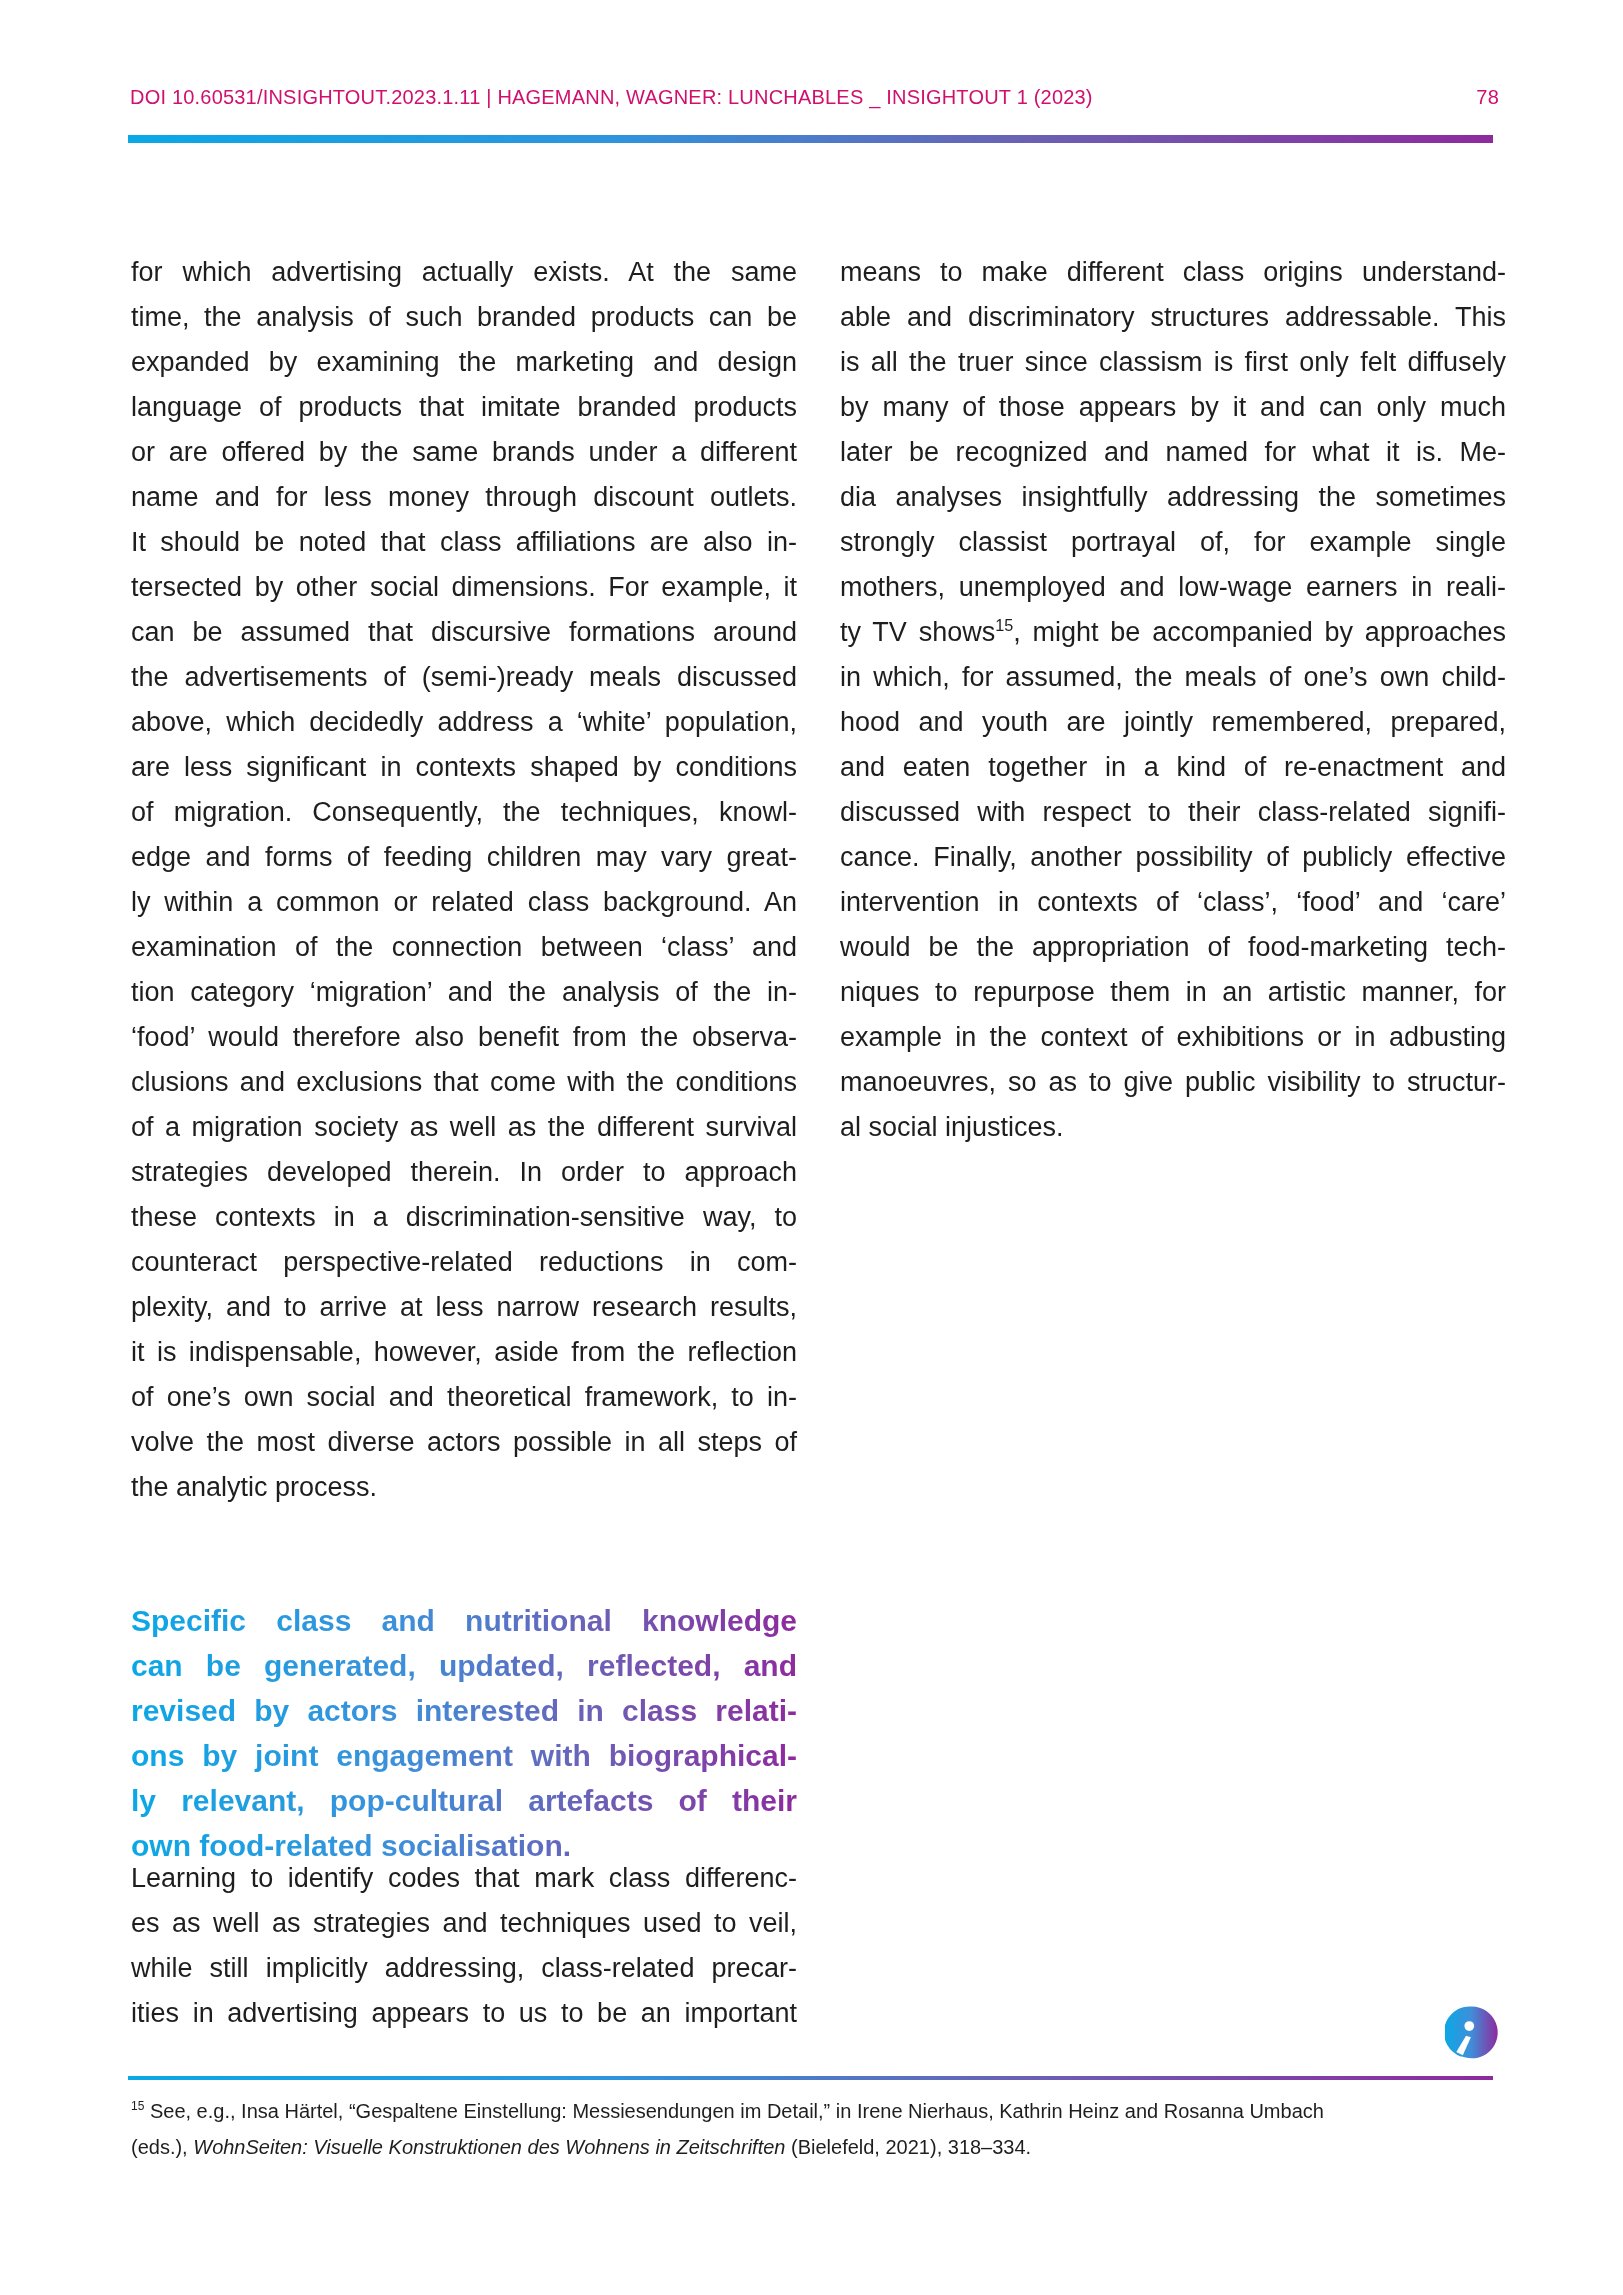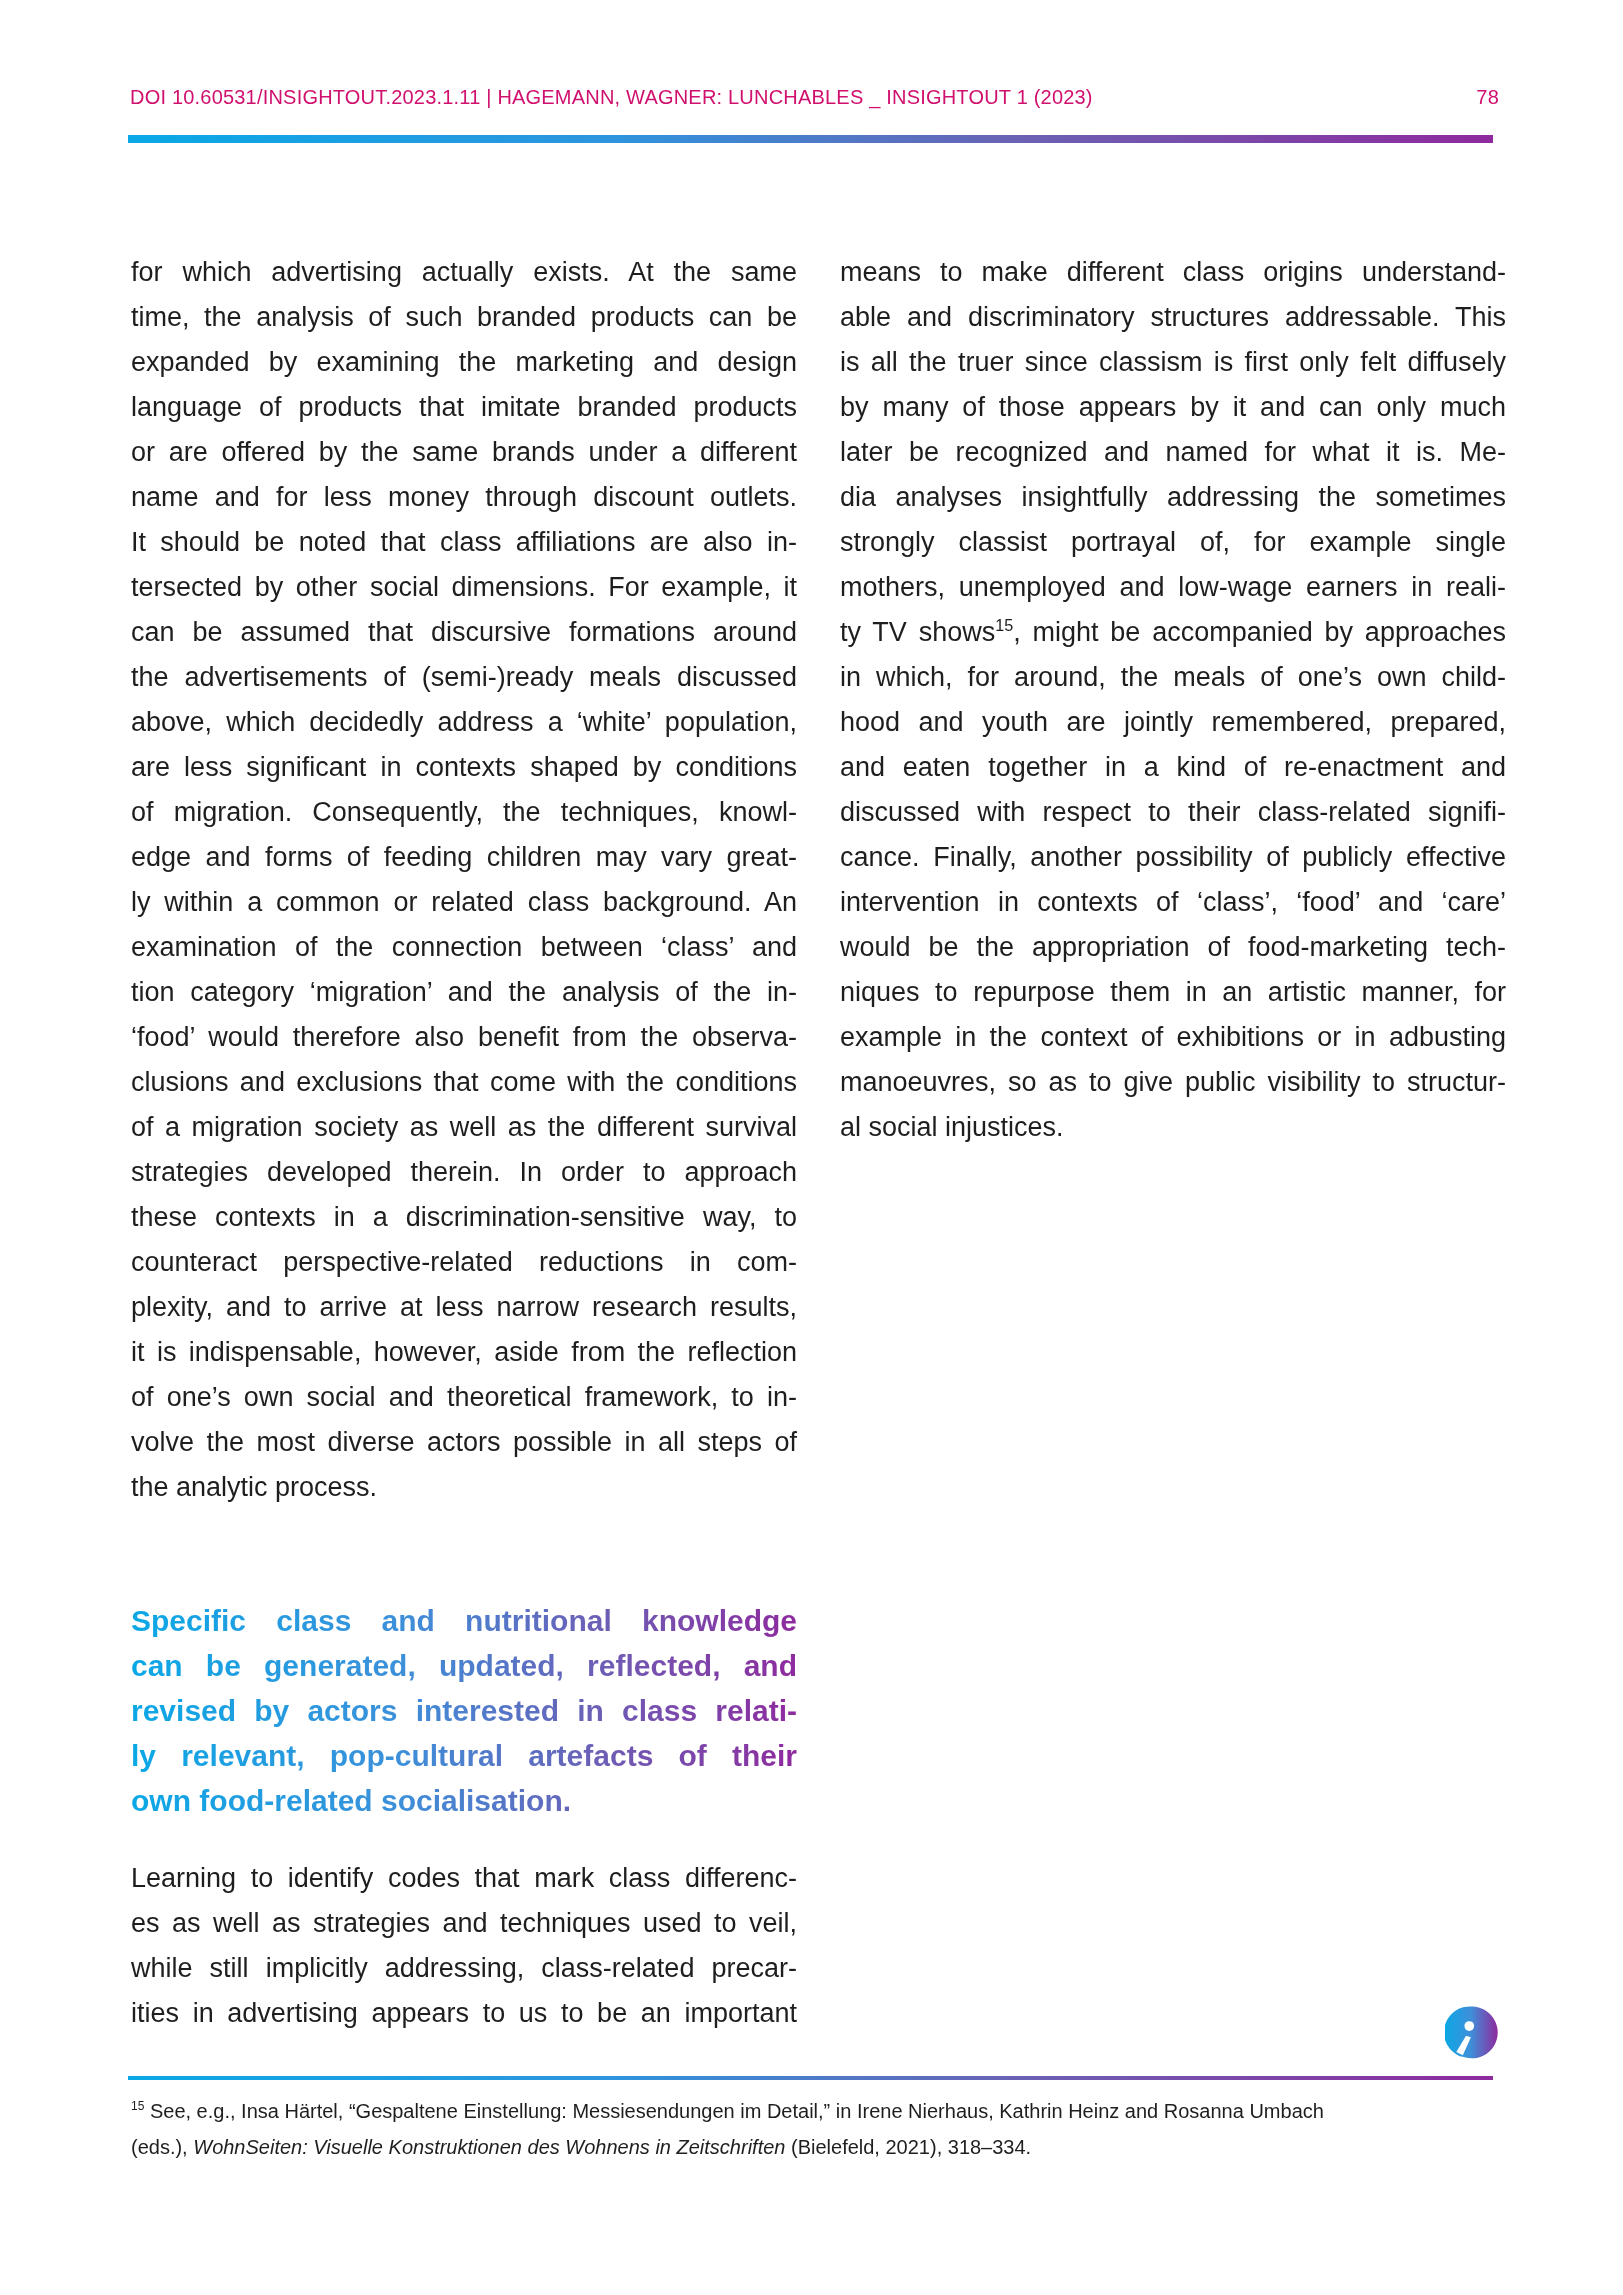--- a/index.html
+++ b/index.html
@@ -64,20 +64,21 @@
   <span class="line">it is indispensable, however, aside from the reflection</span>
   <span class="line">of one’s own social and theoretical framework, to in-</span>
   <span class="line">volve the most diverse actors possible in all steps of</span>
   <span class="line last">the analytic process.</span>
 </div>
 
 <div class="pull">
   <span class="line">Specific class and nutritional knowledge</span>
   <span class="line">can be generated, updated, reflected, and</span>
   <span class="line">revised by actors interested in class relati-</span>
+  <span class="line">ons by joint engagement with biographical-</span>
   <span class="line">ly relevant, pop-cultural artefacts of their</span>
   <span class="line last">own food-related socialisation.</span>
 </div>
 
 <div class="para2">
   <span class="line">Learning to identify codes that mark class differenc-</span>
   <span class="line">es as well as strategies and techniques used to veil,</span>
   <span class="line">while still implicitly addressing, class-related precar-</span>
   <span class="line">ities in advertising appears to us to be an important</span>
 </div>
@@ -85,21 +86,21 @@
 <div class="col right">
   <span class="line">means to make different class origins understand-</span>
   <span class="line">able and discriminatory structures addressable. This</span>
   <span class="line">is all the truer since classism is first only felt diffusely</span>
   <span class="line">by many of those appears by it and can only much</span>
   <span class="line">later be recognized and named for what it is. Me-</span>
   <span class="line">dia analyses insightfully addressing the sometimes</span>
   <span class="line">strongly classist portrayal of, for example single</span>
   <span class="line">mothers, unemployed and low-wage earners in reali-</span>
   <span class="line"><span>ty TV shows</span><sup>15</sup><span>, might be accompanied by approaches</span></span>
-  <span class="line">in which, for around, the meals of one’s own child-</span>
+  <span class="line">in which, for assumed, the meals of one’s own child-</span>
   <span class="line">hood and youth are jointly remembered, prepared,</span>
   <span class="line">and eaten together in a kind of re-enactment and</span>
   <span class="line">discussed with respect to their class-related signifi-</span>
   <span class="line">cance. Finally, another possibility of publicly effective</span>
   <span class="line">intervention in contexts of ‘class’, ‘food’ and ‘care’</span>
   <span class="line">would be the appropriation of food-marketing tech-</span>
   <span class="line">niques to repurpose them in an artistic manner, for</span>
   <span class="line">example in the context of exhibitions or in adbusting</span>
   <span class="line">manoeuvres, so as to give public visibility to structur-</span>
   <span class="line last">al social injustices.</span>

